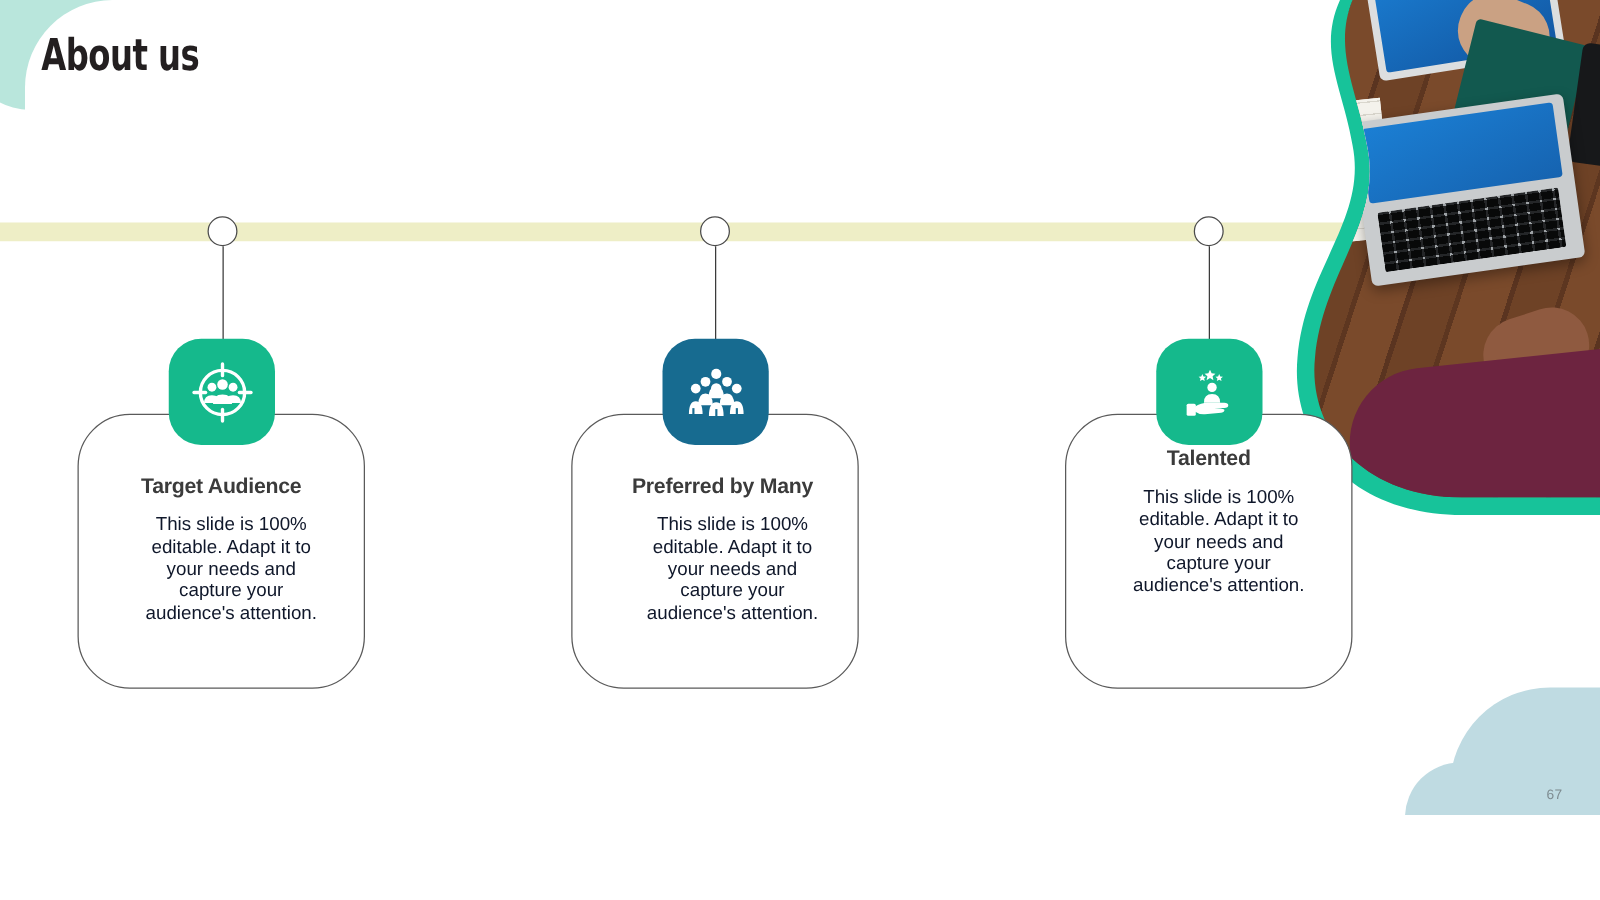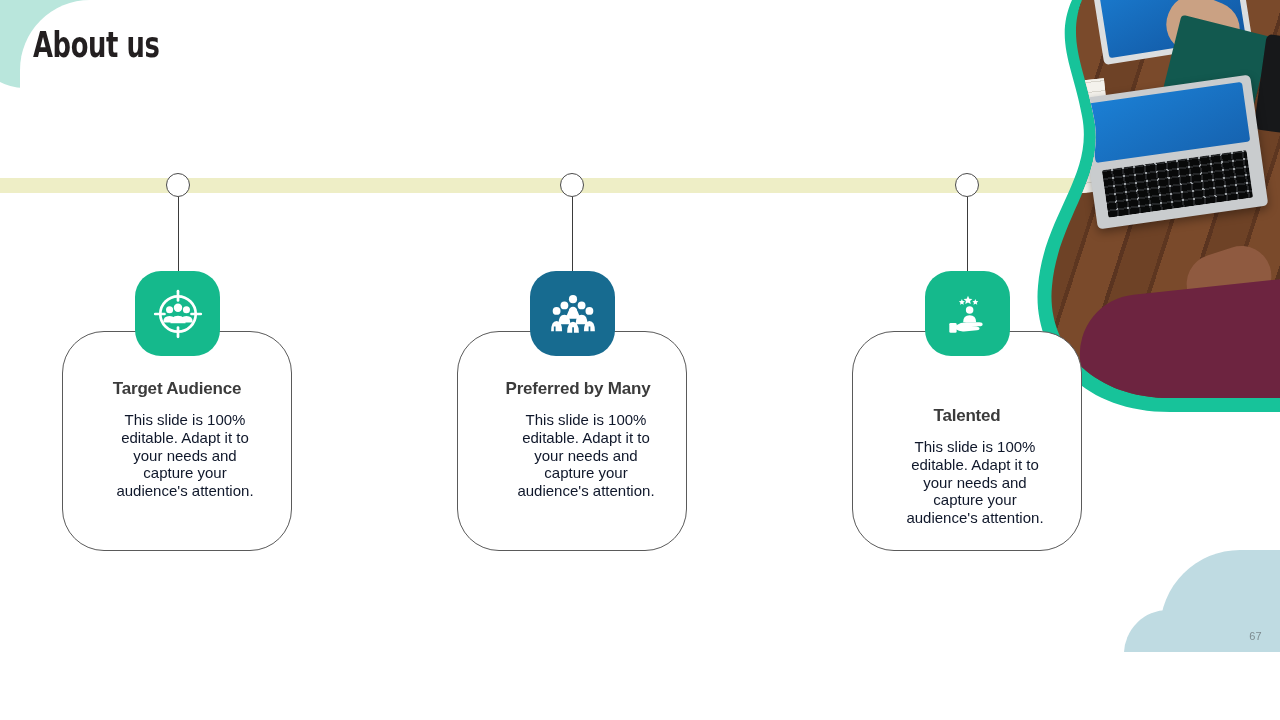--- a/index.html
+++ b/index.html
@@ -54,21 +54,21 @@
     left: -36px;
     bottom: 0;
     width: 56px;
     height: 50px;
     background: #bfdbe2;
     border-radius: 44px 0 0 0;
   }
 
   .page-number {
     position: absolute;
-    right: 18px;
+    right: 30px;
     bottom: 10px;
     font-size: 11px;
     color: #7d8b90;
     z-index: 5;
     letter-spacing: 0.3px;
   }
 
   
   .page-title {
     position: absolute;
@@ -331,21 +331,21 @@
       </svg>
     </span>
   </div>
 
   <div class="node" style="left:955px; top:173px; width:24px; height:120px;">
     <div class="node-dot"></div>
     <div class="node-stem" style="height:96px;"></div>
   </div>
 
   <div class="card" style="left:852px; top:331px; width:230px; height:220px;">
-    <div class="card-title" style="margin-top:74px;">Talented</div>
+    <div class="card-title" style="margin-top:25px;">Talented</div>
     <div class="card-body" style="margin-top:12px;">This slide is 100% editable. Adapt it to your needs and capture your audience's attention.</div>
   </div>
 
   <div class="icon-tile" style="left:925px; top:271px; background:#15b98c;">
     <span>
       <svg width="52" height="52" viewBox="0 0 64 64" fill="none">
 
         <path d="M22 15 l1.5 3.4 3.6.4 -2.7 2.4 .8 3.6 -3.2-1.9 -3.2 1.9 .8-3.6 -2.7-2.4 3.6-.4 z" fill="#ffffff" transform="scale(0.72) translate(12,4)"></path>
         <path d="M32 10 l2 4.4 4.7.6 -3.5 3.1 1 4.7 -4.2-2.5 -4.2 2.5 1-4.7 -3.5-3.1 4.7-.6 z" fill="#ffffff" transform="scale(0.8) translate(8,2)"></path>
         <path d="M44 15 l1.5 3.4 3.6.4 -2.7 2.4 .8 3.6 -3.2-1.9 -3.2 1.9 .8-3.6 -2.7-2.4 3.6-.4 z" fill="#ffffff" transform="scale(0.72) translate(13,4)"></path>

